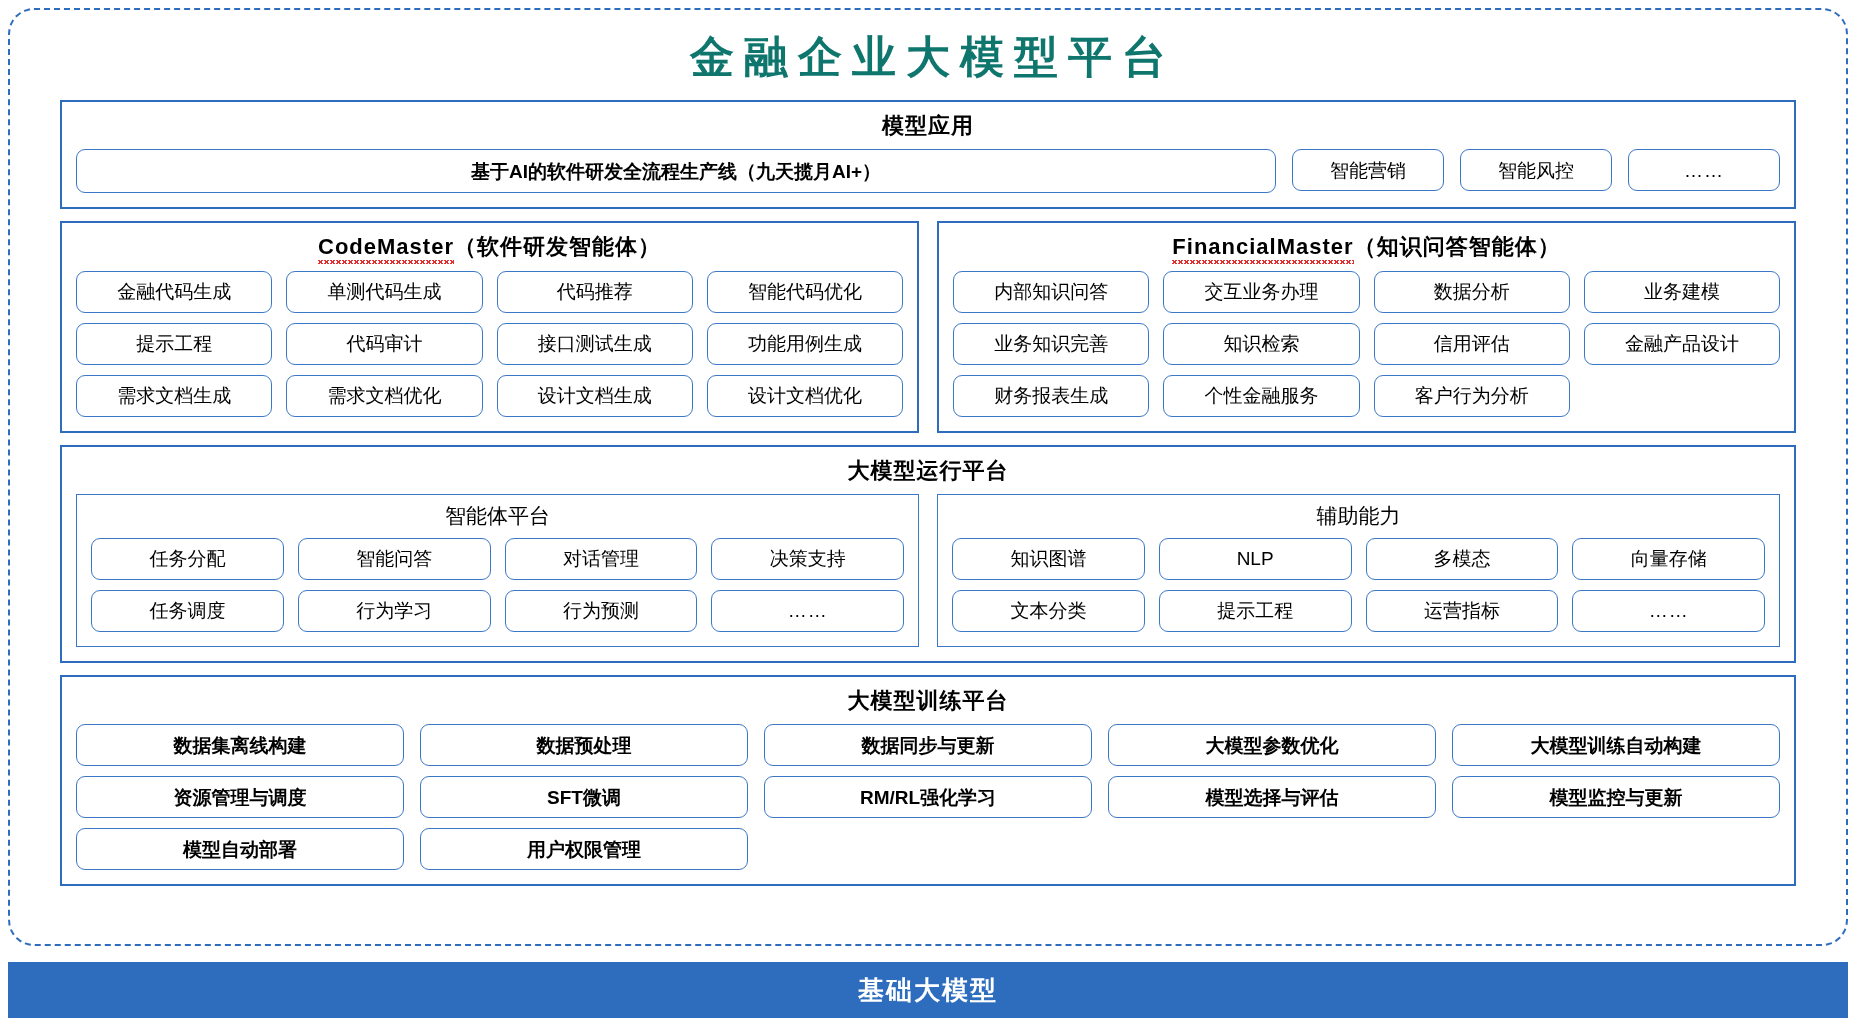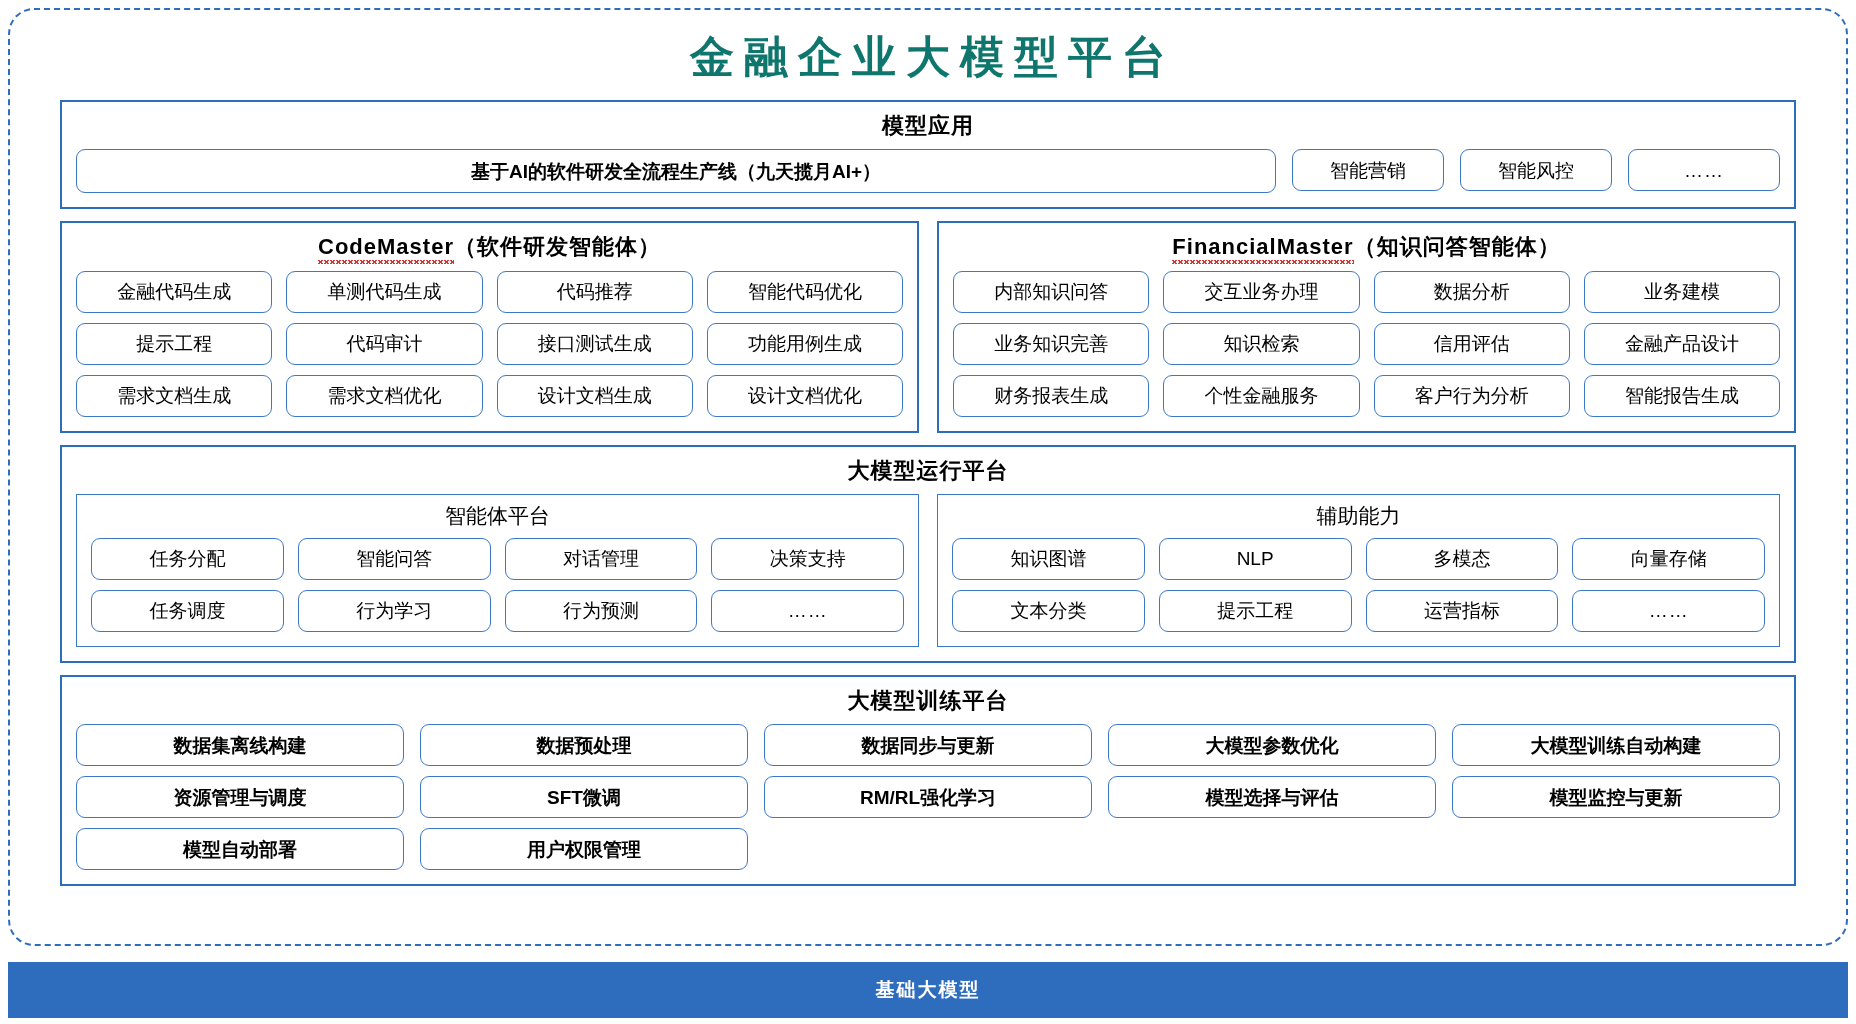--- a/index.html
+++ b/index.html
@@ -150,21 +150,21 @@
     position: absolute;
     left: 8px;
     top: 962px;
     width: 1840px;
     height: 56px;
     background: #2E6DBE;
     color: #ffffff;
     display: flex;
     align-items: center;
     justify-content: center;
-    font-size: 19px;
+    font-size: 26px;
     font-weight: 700;
     letter-spacing: 2px;
   }
 </style>
 </head>
 <body>
 
 <div class="page">
 
   <div class="outer-frame">
@@ -208,21 +208,20 @@
           <div class="pill">交互业务办理</div>
           <div class="pill">数据分析</div>
           <div class="pill">业务建模</div>
           <div class="pill">业务知识完善</div>
           <div class="pill">知识检索</div>
           <div class="pill">信用评估</div>
           <div class="pill">金融产品设计</div>
           <div class="pill">财务报表生成</div>
           <div class="pill">个性金融服务</div>
           <div class="pill">客户行为分析</div>
-          <div class="pill">智能报告生成</div>
         </div>
       </div>
 
     </div>
 
     <div class="panel sec-runtime">
       <div class="panel-title">大模型运行平台</div>
       <div class="runtime-cols">
 
         <div class="subpanel">

